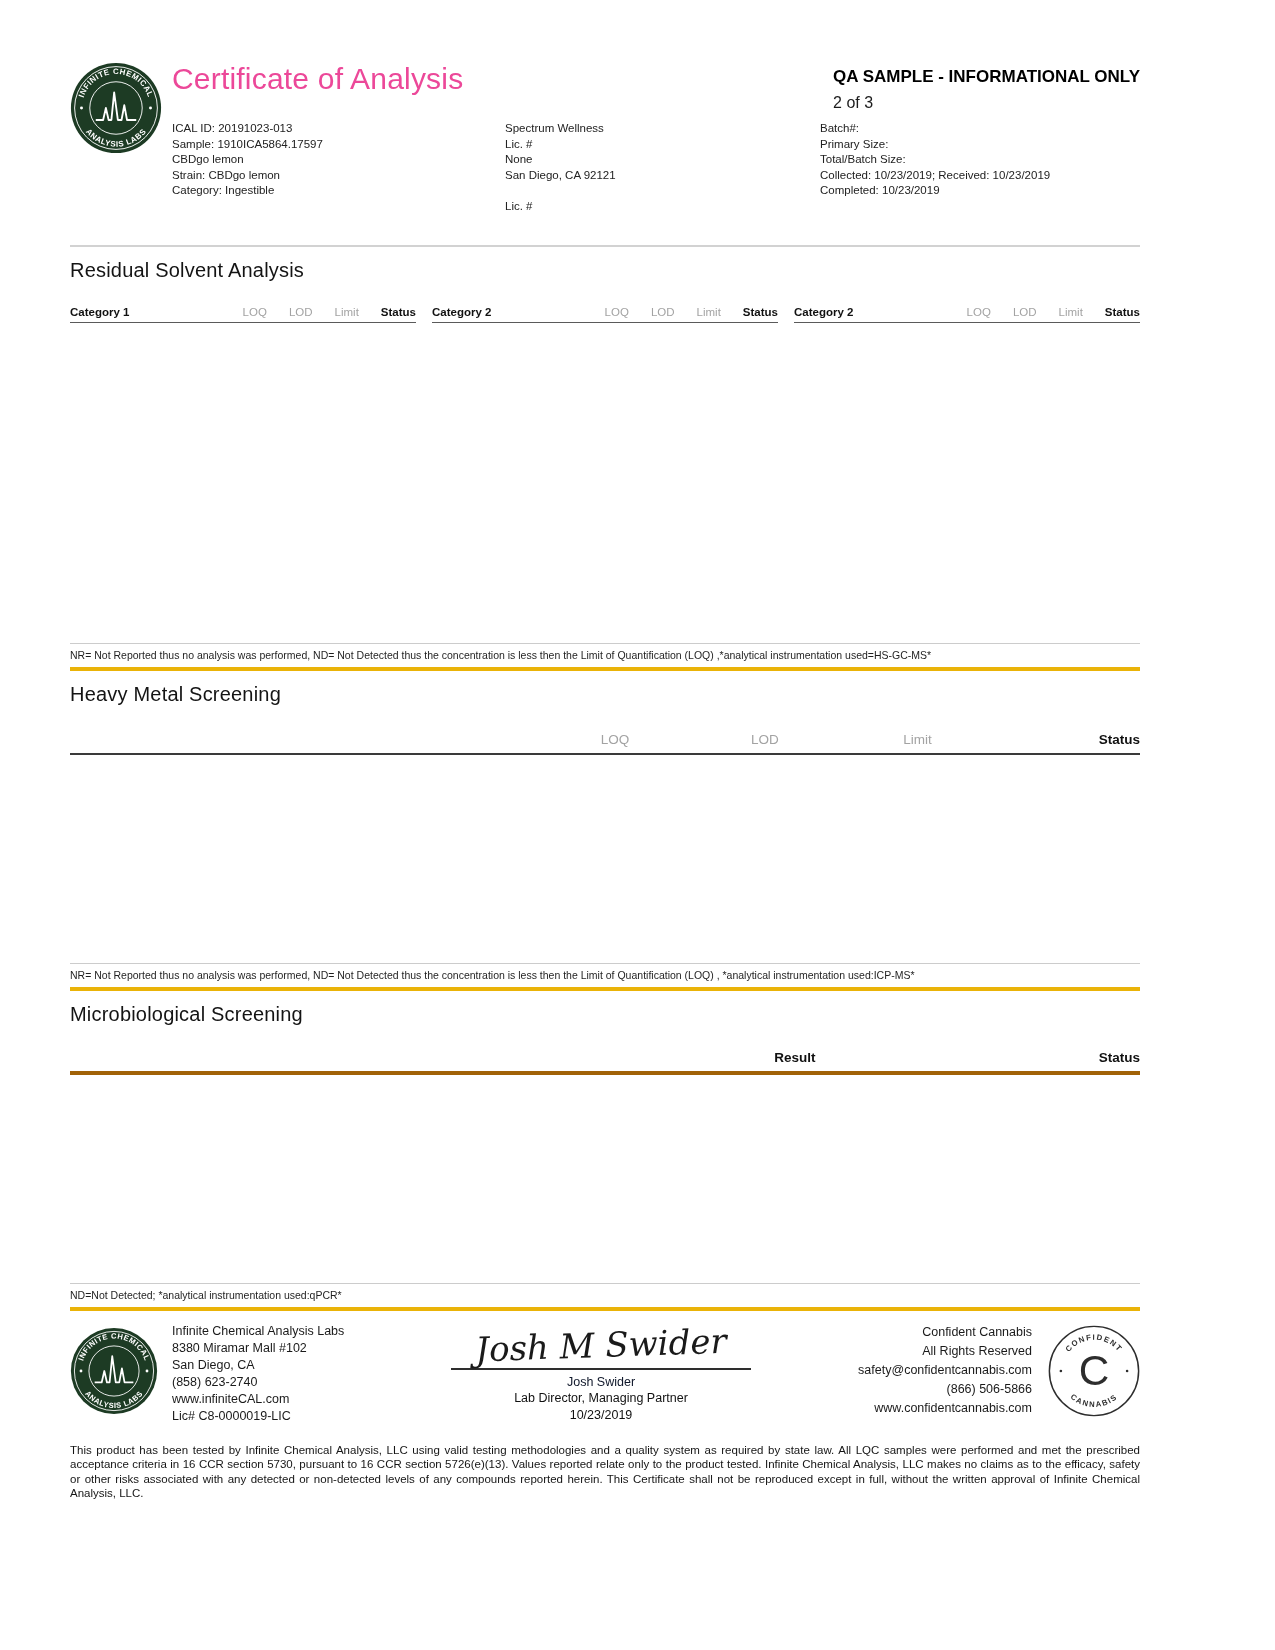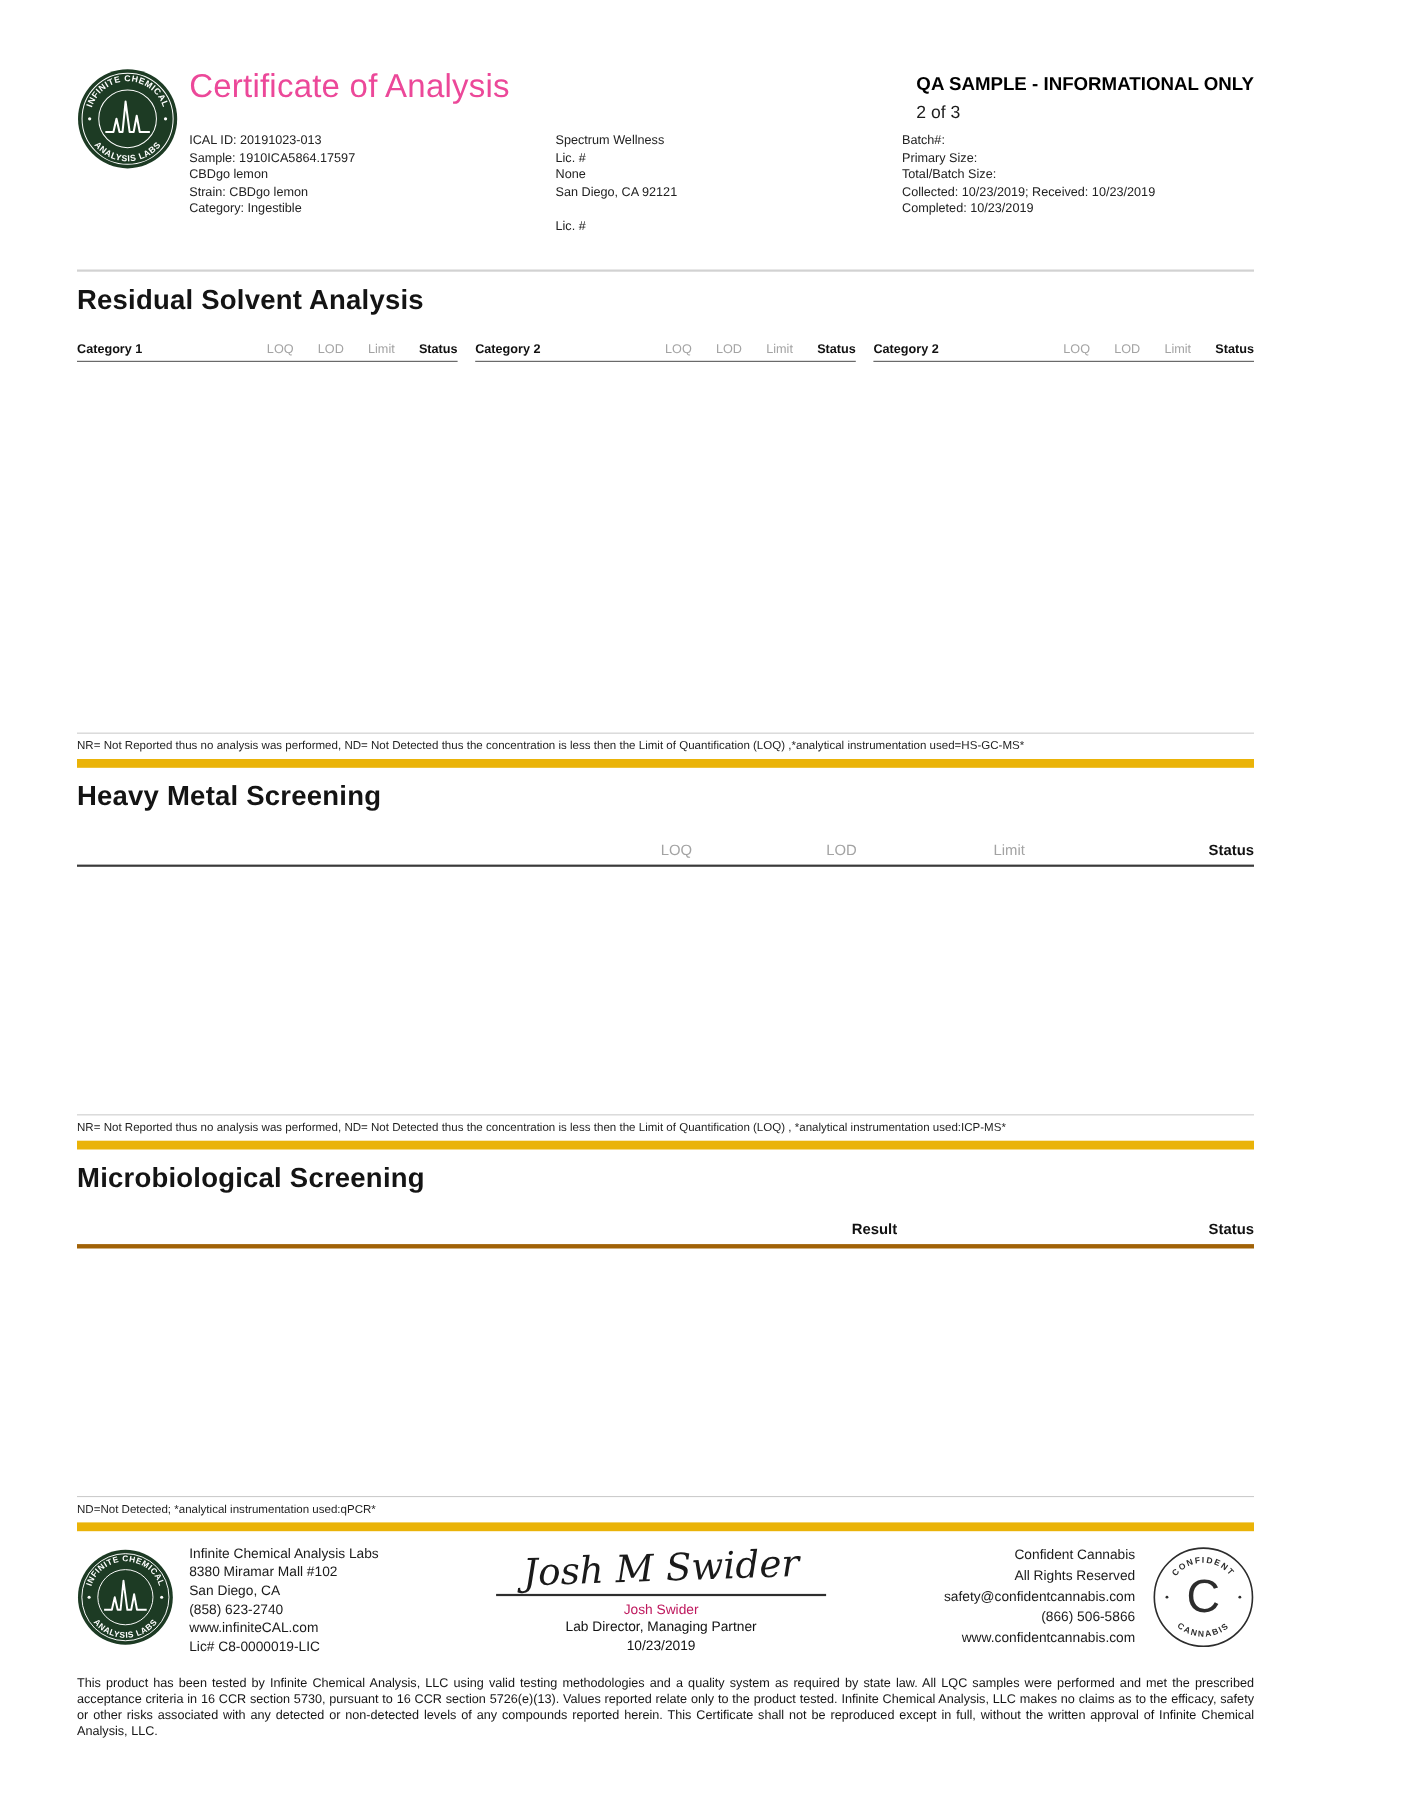--- a/index.html
+++ b/index.html
@@ -19,35 +19,35 @@
   .doc-title { font-size:30px; font-weight:400; color:#ec4899; letter-spacing:.2px; }
   .qa-block { padding-top:5px; }
   .qa-label { font-size:17px; font-weight:700; color:#000; }
   .page-num { font-size:16px; margin-top:7px; color:#1c1c1c; }
   .info-cols { display:grid; grid-template-columns:333px 315px 1fr; margin-top:9px; }
   .info-col { font-size:11.5px; line-height:15.6px; color:#222; }
   .blank-line { height:15.6px; }
 
   .rule { border-top:2px solid #d2d2d2; margin-top:30px; }
 
-  h2.section-title { font-size:25px; font-weight:700; color:#141414; margin-top:12px; letter-spacing:.2px; }
+  h2.section-title { font-size:20px; font-weight:400; color:#141414; margin-top:12px; letter-spacing:.2px; }
 
   
   .rsa-header { display:flex; gap:16px; margin-top:24px; }
   .rsa-group { flex:1; display:flex; align-items:baseline; gap:22px; font-size:11.5px;
                border-bottom:1px solid #5a5a5a; padding-bottom:4px; }
   .rsa-group .cat { flex:1; font-weight:700; color:#111; }
   .muted { color:#a3a3a3; }
   .bold { font-weight:700; color:#111; }
 
   .table-space-lg { height:320px; }
   .table-space-md { height:208px; }
 
   .footnote { font-size:10.5px; color:#1f1f1f; padding:5px 0 6px;
-              border-top:1px solid #cccccc; border-bottom:8px solid #eab308;margin-top:17px; }
+              border-top:1px solid #cccccc; border-bottom:4px solid #eab308; }
 
   
   .hm-header { display:grid; grid-template-columns:1fr 150px 150px 155px 145px;
                align-items:end; margin-top:26px; font-size:13.5px;
                border-bottom:2px solid #3a3a3a; padding-bottom:6px; }
   .hm-header .c { text-align:center; }
   .hm-header .r { text-align:right; }
 
   
   .micro-header { display:grid; grid-template-columns:650px 150px 1fr;
@@ -57,21 +57,21 @@
   .micro-header .r { text-align:right; font-weight:700; color:#111; }
 
   
   .footer { display:flex; margin-top:12px; align-items:flex-start; }
   .footer .logo-wrap { width:88px; height:88px; flex:0 0 88px; margin-top:4px; }
   .lab-info { margin-left:14px; font-size:12.5px; line-height:17px; color:#1a1a1a; width:208px; }
   .sig { flex:1; text-align:center; padding:0 8px; }
   .sig-script { font-family:"DejaVu Serif","Liberation Serif",serif; font-style:italic;
                 font-size:34px; color:#1a1a1a; transform:rotate(-2deg); margin-top:2px; white-space:nowrap; }
   .sig-line { width:300px; margin:3px auto 0; border-top:2px solid #2e2e2e; }
-  .sig-name { font-size:12.5px; margin-top:5px; color:#be185d; }
+  .sig-name { font-size:12.5px; margin-top:5px; color:#0f172a; }
   .sig-role { font-size:12.5px; margin-top:2px; color:#111; }
   .sig-date { font-size:12.5px; margin-top:3px; color:#111; }
   .cc-info { width:210px; text-align:right; font-size:12.5px; line-height:19px; color:#1a1a1a; }
   .cc-logo-wrap { width:92px; height:92px; flex:0 0 92px; margin-left:16px; margin-top:2px; }
 
   .disclaimer { margin-top:18px; font-size:11.5px; line-height:14.6px; color:#151515; text-align:justify; }
 </style>
 </head>
 <body>
 

